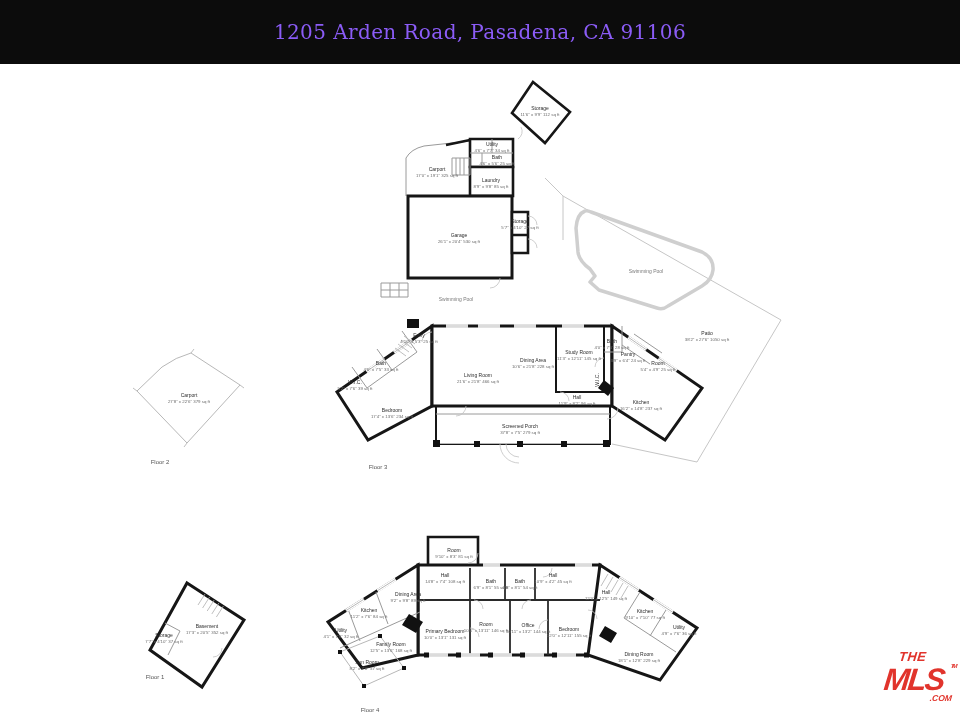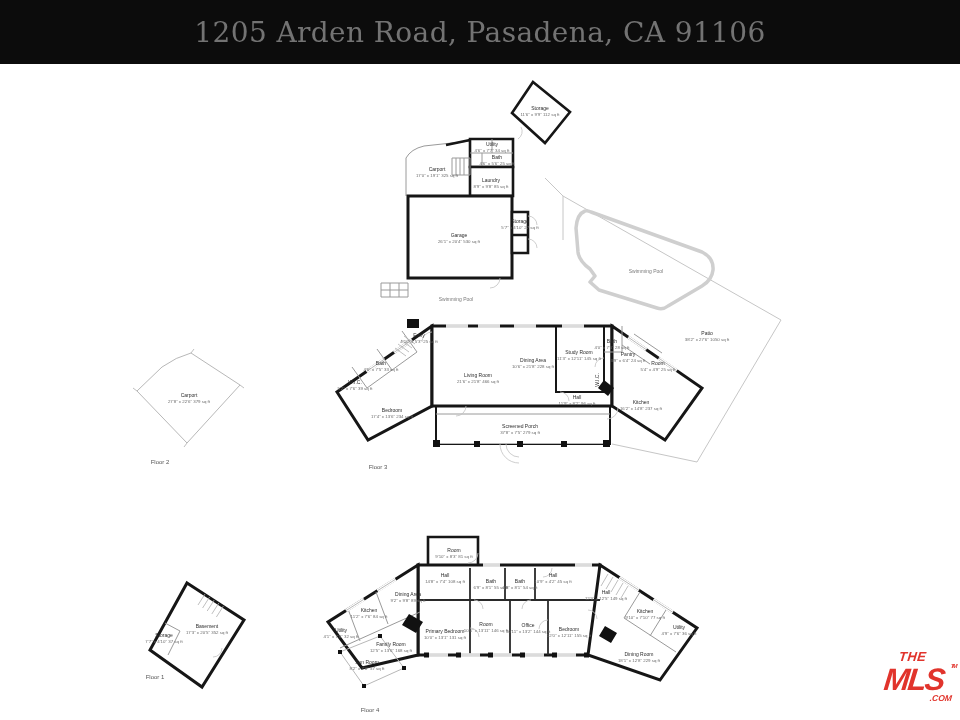--- a/index.html
+++ b/index.html
@@ -1,19 +1,19 @@
 <!DOCTYPE html>
 <html><head>
 <meta charset="utf-8">
 <style>
   html,body{margin:0;padding:0;background:#ffffff;}
   body{width:960px;height:720px;overflow:hidden;}
   .page{position:relative;width:960px;height:720px;font-family:"Liberation Sans",sans-serif;background:#fff;}
   .hdr{position:absolute;top:0;left:0;width:960px;height:64px;background:#0c0c0c;display:flex;align-items:center;justify-content:center;}
-  .hdr h1{margin:8px;color:#737373;font-family:"DejaVu Serif",serif;font-weight:400;font-size:28px;letter-spacing:.4px;}
+  .hdr h1{margin:8px;color:#8b5cf6;font-family:"DejaVu Serif",serif;font-weight:400;font-size:20px;letter-spacing:.4px;}
   svg.plan{position:absolute;left:0;top:0;z-index:1;}
   .lbl{position:absolute;transform:translate(-50%,-50%);text-align:center;white-space:nowrap;line-height:1.3;z-index:2;}
   .lbl .rn{display:block;font-size:5px;color:#2d2d2d;}
   .lbl .rs{display:block;font-size:4.4px;color:#6b6b6b;}
   .lbl.pool .rn{color:#7a7a7a;font-size:5px;}
   .lbl.cap .rn{font-size:6px;color:#555;}
   .lbl.rot{transform:translate(-50%,-50%) rotate(-90deg);}
   .mls{position:absolute;left:884px;top:650px;width:72px;z-index:3;color:#e1342c;font-style:italic;font-weight:bold;line-height:1;}
   .mls .t{font-size:13px;letter-spacing:.5px;margin-left:15px;transform:skewX(-6deg);}
   .mls .m{font-size:31px;letter-spacing:-2px;transform:skewX(-6deg);position:relative;margin-top:1px;}

